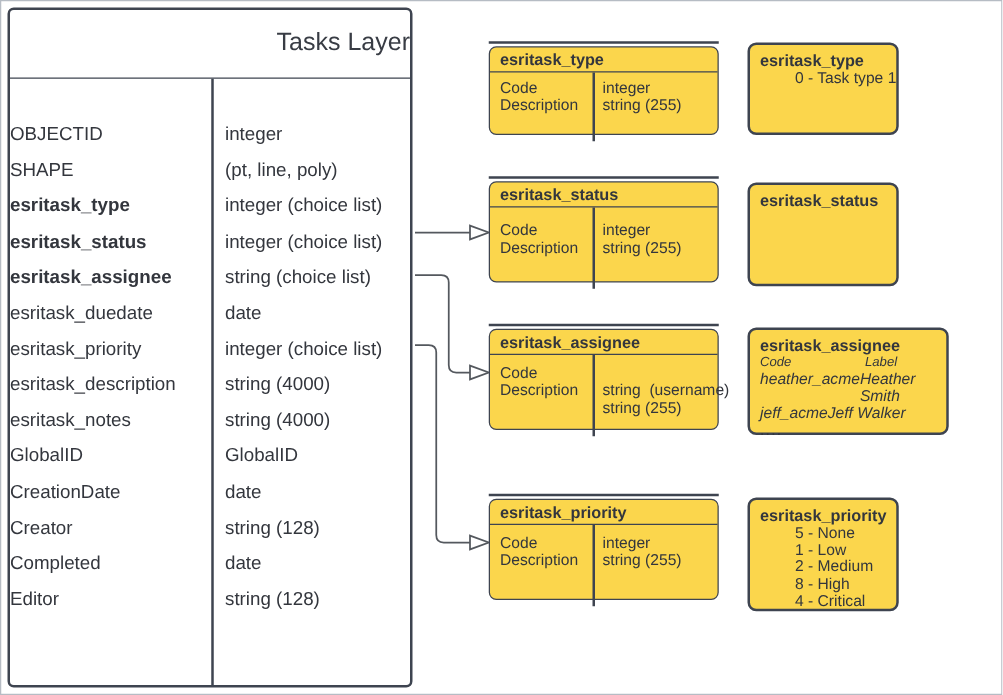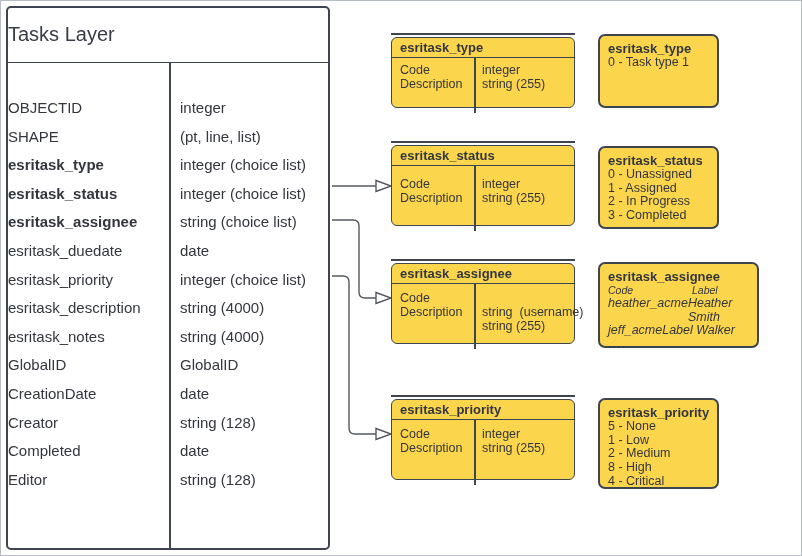--- a/index.html
+++ b/index.html
@@ -23,21 +23,21 @@
     background:#fff;
   }
   
   .main-box{
     position:absolute; left:5px; top:5px; width:324px; height:544px;
     background:#fff;
     border:2px solid var(--stroke);
     border-radius:5px;
   }
   .main-title{
-    height:55px; line-height:53px; text-align:left;
+    height:55px; line-height:53px; text-align:right;
     font-size:20px; color:#383c44;
     border-bottom:1.5px solid var(--stroke);
   }
   .col-divider{
     position:absolute; left:161px; top:55px; bottom:0; width:1.5px;
     background:var(--stroke);
   }
   .main-rows{position:absolute; top:86px; left:0; right:0;}
   .main-row{height:28.6px; line-height:28.6px; font-size:15px; position:relative;}
   .main-row .fname{}
@@ -71,42 +71,42 @@
   
   .cbox{
     position:absolute; left:597px; width:121px;
     background:var(--yellow);
     border:2px solid var(--stroke);
     border-radius:7px;
     padding:6px 8px 0 8px;
     font-size:12.5px; line-height:13.7px;
   }
   .cbox-title{font-weight:bold; font-size:13px; line-height:14px; margin-bottom:0;}
-  .cbox-item{white-space:pre;}
+  .cbox-item{white-space:pre;margin-left:28px;}
   .cbox-colheads{font-size:10.5px; font-style:italic; display:flex; line-height:13px;}
   .cbox-colheads span:first-child{width:84px;}
   .cbox-pair{display:flex;font-style:italic;}
   .cbox-more{letter-spacing:1px;}
 </style>
 </head>
 <body>
 
 <div class="canvas">
 
   <div class="main-box">
     <div class="main-title">Tasks Layer</div>
     <div class="col-divider"></div>
     <div class="main-rows" id="main-rows">
         <div class="main-row">
           <div class="fname">OBJECTID</div>
           <div class="ftype">integer</div>
         </div>
         <div class="main-row">
           <div class="fname">SHAPE</div>
-          <div class="ftype">(pt, line, list)</div>
+          <div class="ftype">(pt, line, poly)</div>
         </div>
         <div class="main-row bold">
           <div class="fname">esritask_type</div>
           <div class="ftype">integer (choice list)</div>
         </div>
         <div class="main-row bold">
           <div class="fname">esritask_status</div>
           <div class="ftype">integer (choice list)</div>
         </div>
         <div class="main-row bold">
@@ -215,42 +215,36 @@
 
   <div class="cbox" style="top:33px; height:74px;">
     <div class="cbox-title">esritask_type</div>
     <div>
         <div class="cbox-item">0 - Task type 1</div>
       </div>
   </div>
 
   <div class="cbox" style="top:145px; height:83px;">
     <div class="cbox-title">esritask_status</div>
-    <div>
-        <div class="cbox-item">0 - Unassigned</div>
-        <div class="cbox-item">1 - Assigned</div>
-        <div class="cbox-item">2 - In Progress</div>
-        <div class="cbox-item">3 - Completed</div>
-      </div>
   </div>
 
   <div class="cbox" style="top:261px; height:86px; width:161px;">
     <div class="cbox-title">esritask_assignee</div>
     <div class="cbox-colheads">
       <span>Code</span>
       <span>Label</span>
     </div>
     <div>
         <div class="cbox-pair">
           <div class="">heather_acme</div>
           <div class="">Heather Smith</div>
         </div>
         <div class="cbox-pair">
           <div class="">jeff_acme</div>
-          <div class="">Label Walker</div>
+          <div class="">Jeff Walker</div>
         </div>
       </div>
     <div class="cbox-more">....</div>
   </div>
 
   <div class="cbox" style="top:397px; height:91px;">
     <div class="cbox-title">esritask_priority</div>
     <div>
         <div class="cbox-item">5 - None</div>
         <div class="cbox-item">1 - Low</div>

